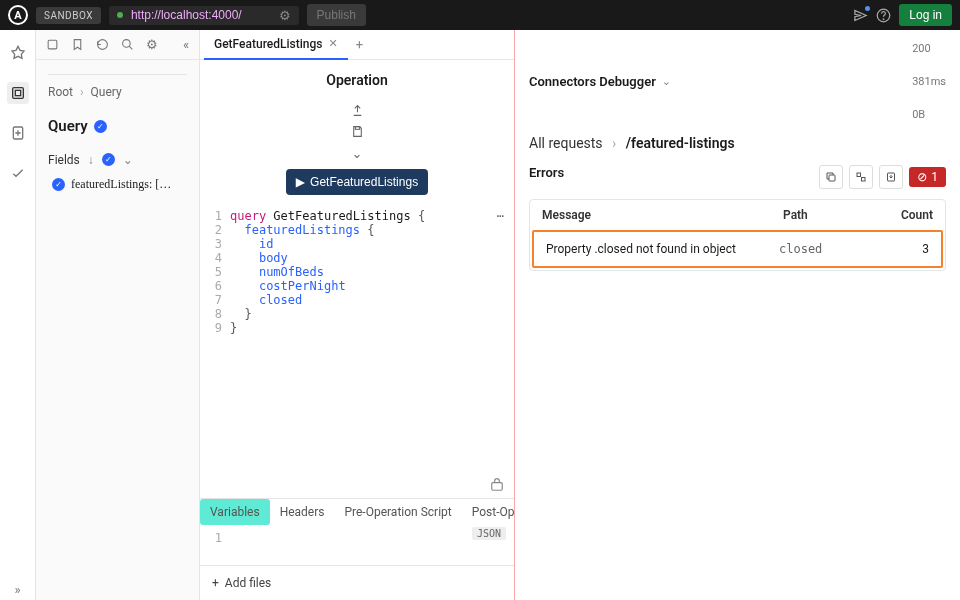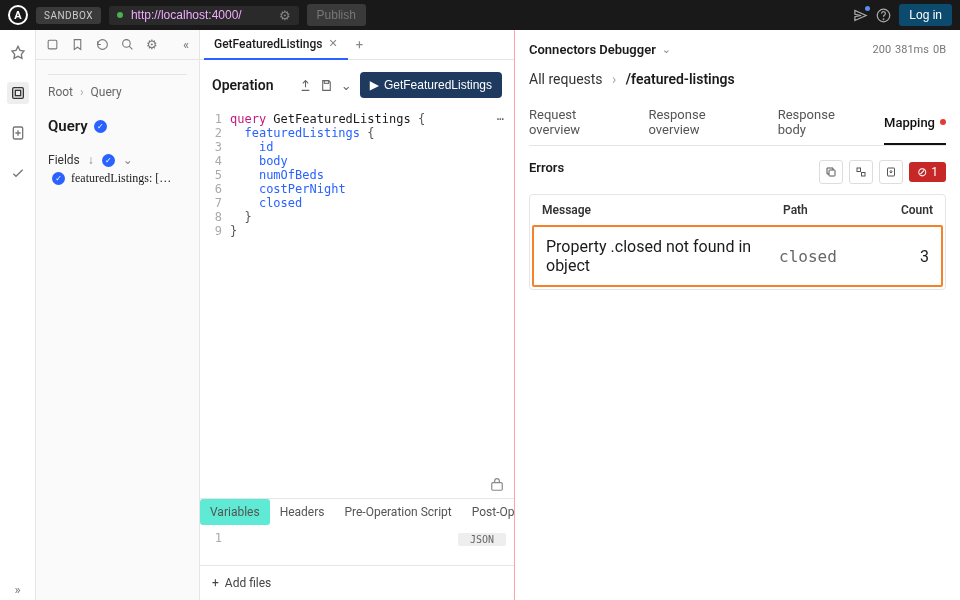--- a/index.html
+++ b/index.html
@@ -10,21 +10,21 @@
     .logo { width: 20px; height: 20px; border-radius: 50%; border: 2px solid #fff; display: flex; align-items: center; justify-content: center; color: #fff; font-size: 11px; font-weight: bold; }
     .sandbox-badge { background: #3a3a3a; color: #ccc; font-size: 10px; padding: 3px 8px; border-radius: 3px; letter-spacing: 0.5px; }
     .status-dot { width: 6px; height: 6px; border-radius: 50%; background: #4caf50; }
     .url-input { background: transparent; border: none; color: #f0abfc; font-size: 12px; width: 140px; outline: none; }
     .url-wrap { display: flex; align-items: center; gap: 8px; background: #2a2a2a; padding: 2px 8px; border-radius: 3px; }
     .gear-top { color: #888; font-size: 13px; cursor: pointer; }
     .publish-btn { background: #3a3a3a; color: #777; border: none; padding: 4px 10px; border-radius: 3px; font-size: 12px; }
     .topbar-spacer { flex: 1; }
     .top-icon { color: #aaa; font-size: 14px; position: relative; cursor: pointer; }
     .top-icon .dot { position: absolute; top: -2px; right: -2px; width: 5px; height: 5px; border-radius: 50%; background: #5a8dee; }
-    .login-btn { background: #0c4a6e; color: #fff; border: none; padding: 4px 10px; border-radius: 3px; font-size: 12px; }
+    .login-btn { background: #15803d; color: #fff; border: none; padding: 4px 10px; border-radius: 3px; font-size: 12px; }
     
     
     .leftrail { position: absolute; left: 0; top: 30px; width: 36px; height: 570px; background: #fff; border-right: 1px solid #e5e5e5; display: flex; flex-direction: column; align-items: center; padding-top: 12px; gap: 18px; }
     .rail-icon { width: 22px; height: 22px; display: flex; align-items: center; justify-content: center; color: #777; cursor: pointer; border-radius: 3px; }
     .rail-icon.active { background: #eee; color: #333; }
     .rail-spacer { flex: 1; }
     
     
     .main { position: absolute; left: 36px; top: 30px; right: 0; bottom: 0; display: flex; }
     
@@ -34,81 +34,81 @@
     .doc-toolbar .tool { cursor: pointer; font-size: 13px; }
     .doc-toolbar .collapse { margin-left: auto; }
     .doc-body { padding: 14px 12px; }
     .doc-title { font-size: 15px; font-weight: 600; margin-bottom: 12px; }
     .doc-divider { border: none; border-top: 1px solid #e5e5e5; margin-bottom: 10px; }
     .breadcrumb { font-size: 12px; color: #666; margin-bottom: 18px; }
     .breadcrumb .sep { color: #aaa; margin: 0 4px; }
     .query-head { display: flex; align-items: center; gap: 6px; margin-bottom: 18px; }
     .query-head h3 { font-size: 15px; font-weight: 600; }
     .check-badge { width: 13px; height: 13px; border-radius: 50%; background: #2962ff; display: inline-flex; align-items: center; justify-content: center; color: #fff; font-size: 8px; }
-    .fields-row { display: flex; align-items: flex-end; gap: 8px; font-size: 12px; color: #333; margin-bottom: 4px; }
+    .fields-row { display: flex; align-items: flex-start; gap: 8px; font-size: 12px; color: #333; margin-bottom: 10px; }
     .fields-row .ico { color: #888; cursor: pointer; }
     .field-item { display: flex; align-items: center; gap: 6px; font-size: 12px; padding-left: 4px; }
     .field-item .name { font-family: Liberation Serif, serif; }
     
     
     .op-panel { width: 315px; border-right: 1px solid #fca5a5; display: flex; flex-direction: column; background: #fff; }
     .tabbar { height: 30px; display: flex; align-items: center; border-bottom: 1px solid #e5e5e5; padding-left: 4px; }
     .tab { display: flex; align-items: center; gap: 6px; padding: 0 10px; height: 30px; font-size: 12px; border-bottom: 2px solid transparent; cursor: pointer; }
     .tab.active { border-bottom-color: #2962ff; font-weight: 500; }
     .tab .close { color: #888; font-size: 11px; }
     .add-tab { color: #888; padding: 0 8px; cursor: pointer; }
-    .op-header { display: flex; align-items: center; padding: 12px 12px 10px; gap: 8px; }
+    .op-header { display: flex; align-items: center; padding: 12px 12px 10px; gap: 8px; flex-direction: column; }
     .op-title { font-size: 14px; font-weight: 600; flex-shrink: 0; }
     .op-header-spacer { flex: 1; }
     .op-ico { color: #666; cursor: pointer; font-size: 13px; }
     .run-btn { background: #1f3a5f; color: #fff; border: none; padding: 6px 10px; border-radius: 4px; font-size: 12px; display: flex; align-items: center; gap: 5px; cursor: pointer; }
     .editor { flex: 1; position: relative; font-family: Menlo, Consolas, monospace; font-size: 12px; padding: 4px 0; overflow: hidden; }
     .editor-line { display: flex; }
     .gutter { width: 30px; text-align: right; color: #aaa; padding-right: 8px; user-select: none; }
     .code { white-space: pre; }
     .kw { color: #c41a7f; }
     .name { color: #1a1a1a; }
     .field { color: #2962ff; }
     .brace { color: #555; }
     .editor-menu { position: absolute; top: 4px; right: 10px; color: #666; cursor: pointer; }
     .editor-foot-icon { position: absolute; bottom: 6px; right: 10px; color: #888; cursor: pointer; }
     
     .bottom-tabs { border-top: 1px solid #e5e5e5; }
     .btabs-row { display: flex; overflow: hidden; }
     .btab { padding: 6px 10px; font-size: 12px; color: #555; cursor: pointer; white-space: nowrap; }
     .btab.active { background: #5eead4; border-radius: 3px; }
     .vars-area { display: flex; align-items: flex-start; padding: 6px 0; font-family: Menlo, monospace; font-size: 12px; position: relative; min-height: 40px; }
-    .json-badge { position: absolute; top: 8px; right: 8px; background: #eee; color: #666; font-size: 10px; padding: 1px 12px; border-radius: 2px; }
+    .json-badge { position: absolute; top: 2px; right: 8px; background: #eee; color: #666; font-size: 10px; padding: 1px 5px; border-radius: 2px; }
     .add-files { border-top: 1px solid #e5e5e5; padding: 10px 12px; font-size: 12px; color: #444; display: flex; align-items: center; gap: 6px; cursor: pointer; }
     
     
     .debug-panel { flex: 1; padding: 12px 14px; display: flex; flex-direction: column; }
     .debug-head { display: flex; align-items: center; margin-bottom: 14px; }
     .debug-title { font-size: 13px; font-weight: 600; }
     .debug-chev { color: #888; margin-left: 6px; font-size: 11px; }
-    .debug-stats { margin-left: auto; display: flex; gap: 4px; font-size: 11px; color: #777; }
+    .debug-stats { margin-left: auto; display: flex; gap: 20px; font-size: 11px; color: #777; flex-direction: column; }
     .req-bc { font-size: 14px; margin-bottom: 14px; }
     .req-bc .all { color: #333; }
     .req-bc .sep { color: #aaa; margin: 0 6px; }
     .req-bc .cur { font-weight: 600; margin-top: 36px; }
     .debug-tabs { display: flex; gap: 18px; border-bottom: 1px solid #e5e5e5; margin-bottom: 14px; }
     .dtab { padding: 6px 0; font-size: 13px; color: #555; cursor: pointer; border-bottom: 2px solid transparent; display: flex; align-items: center; gap: 5px; }
     .dtab.active { color: #111; font-weight: 500; border-bottom-color: #111; }
     .err-dot { width: 6px; height: 6px; border-radius: 50%; background: #e53935; }
     .errors-row { display: flex; align-items: flex-start; margin-bottom: 10px; }
     .errors-title { font-size: 13px; font-weight: 600; }
     .errors-actions { margin-left: auto; display: flex; gap: 6px; align-items: center; }
     .mini-btn { border: 1px solid #ddd; background: #fff; width: 24px; height: 24px; border-radius: 3px; display: flex; align-items: center; justify-content: center; color: #555; cursor: pointer; font-size: 12px; }
     .err-count-badge { background: #c62828; color: #fff; padding: 3px 8px; border-radius: 3px; font-size: 12px; display: flex; align-items: center; gap: 4px; }
     .err-table { border: 1px solid #e5e5e5; border-radius: 4px; overflow: hidden; }
     .err-thead { display: flex; padding: 8px 12px; font-size: 12px; font-weight: 600; color: #333; }
     .col-msg { flex: 1; }
     .col-path { width: 100px; }
     .col-count { width: 50px; text-align: right; }
-    .err-row { display: flex; padding: 10px 12px; font-size: 16px; border: 2px solid #f5822b; border-radius: 2px; margin: 0 2px 2px; align-items: center; }
+    .err-row { display: flex; padding: 10px 12px; font-size: 12px; border: 2px solid #f5822b; border-radius: 2px; margin: 0 2px 2px; align-items: center; }
     .err-row .col-path { font-family: Menlo, monospace; color: #666; }
     
     svg { display: block; }
   </style>
 </head>
 <body>
 
 <div class="topbar">
   <div class="logo">A</div>
   <div class="sandbox-badge">SANDBOX</div>
@@ -315,29 +315,20 @@
       <div class="debug-stats">
         <span>200</span>
         <span>381ms</span>
         <span>0B</span>
       </div>
     </div>
     <div class="req-bc">
       <span class="all">All requests</span>
       <span class="sep">›</span>
       <span class="cur">/featured-listings</span>
-    </div>
-    <div class="debug-tabs">
-      <div class="dtab">Request overview</div>
-      <div class="dtab">Response overview</div>
-      <div class="dtab">Response body</div>
-      <div class="dtab active">
-        <span>Mapping</span>
-        <span class="err-dot"></span>
-      </div>
     </div>
     <div class="errors-row">
       <span class="errors-title">Errors</span>
       <div class="errors-actions">
         <span class="mini-btn">
             <svg width="12" height="12" viewBox="0 0 24 24" fill="none" stroke="currentColor" stroke-width="2">
               <rect x="8" y="8" width="12" height="12" rx="1"></rect>
               <path d="M16 8V4H4v12h4"></path>
             </svg>
           </span>

